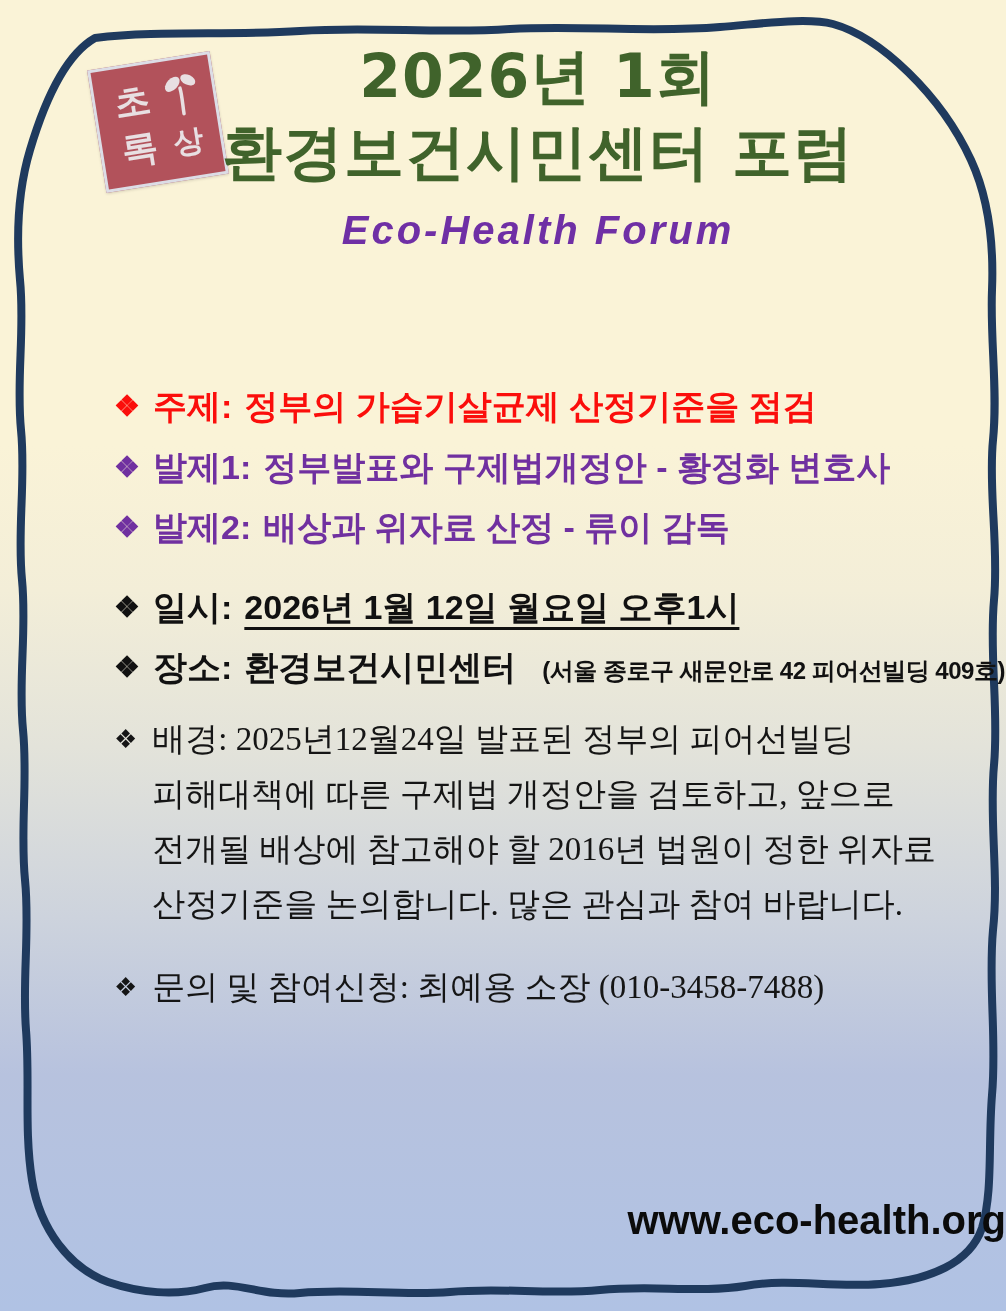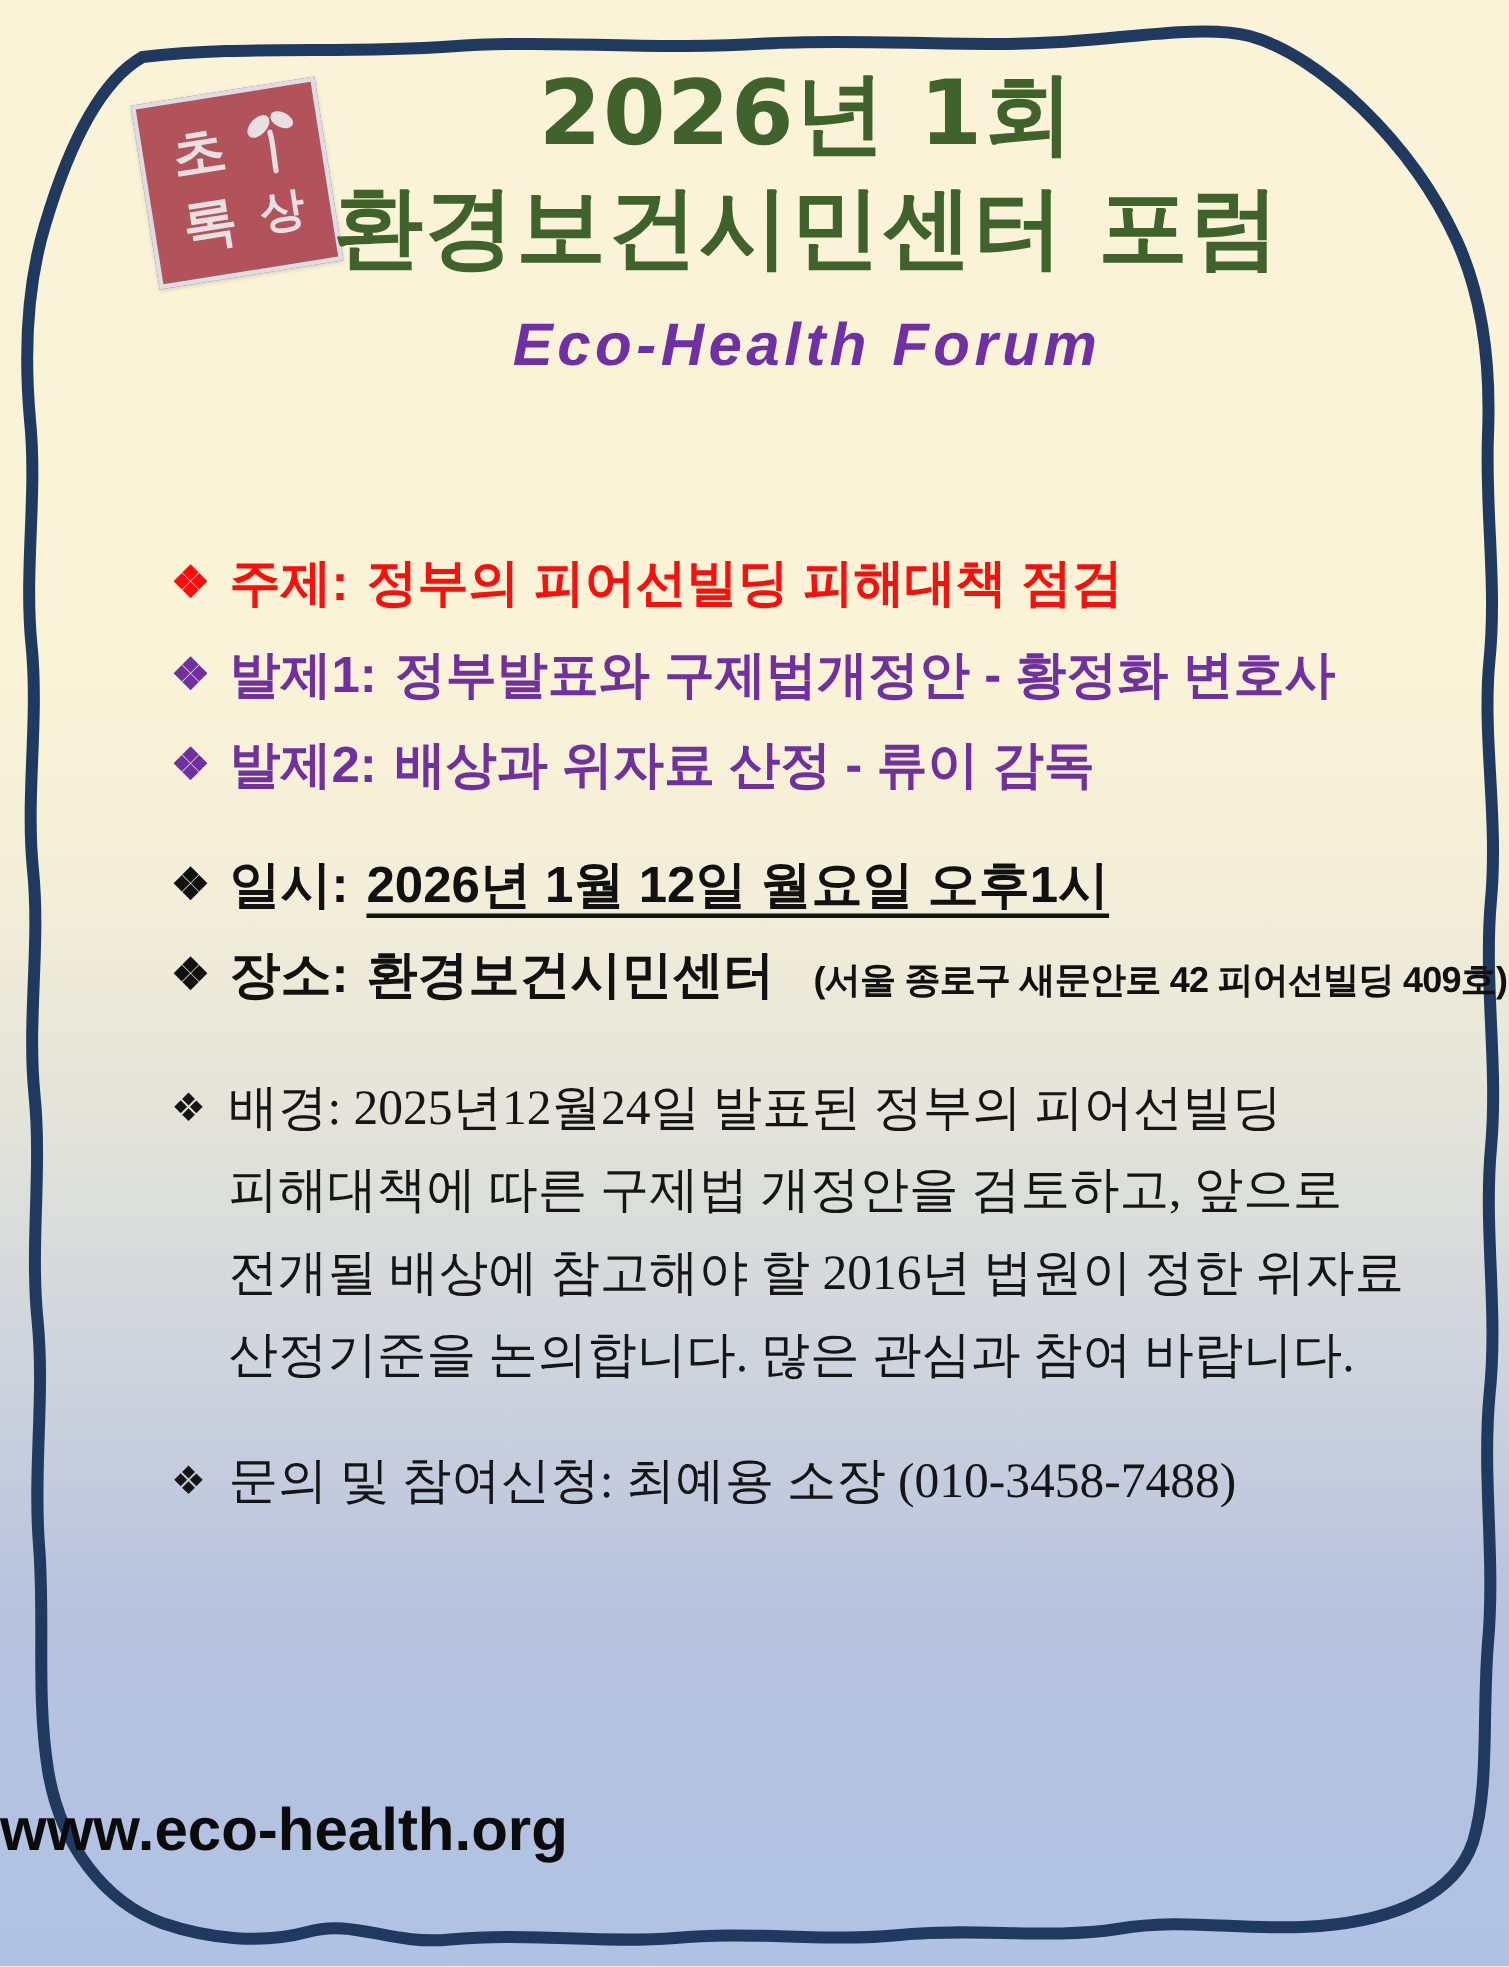--- a/index.html
+++ b/index.html
@@ -74,41 +74,41 @@
     font-weight: bold;
     font-size: 34px;
     font-family: "Liberation Sans", sans-serif;
     white-space: nowrap;
   }
   .bullet { font-size: 29px; margin-right: 13px; position: relative; top: -2px; }
   .item.red    { color: #fb0e0b; }
   .item.purple { color: #7030a0; }
   .item.black  { color: #111111; }
 
-  .label { margin-right: 12px; }
+  .label { margin-right: 12px; margin-top: 18px; }
   .underlined {
     text-decoration: underline;
     text-decoration-thickness: 3px;
     text-underline-offset: 8px;
   }
   .venue-address { font-size: 24px; margin-left: 26px; letter-spacing: -0.5px; }
 
   .item.serif {
     font-family: "Liberation Serif", serif;
     font-weight: normal;
     font-size: 33px;
     color: #151515;
   }
   .item.serif .bullet { font-size: 26px; margin-right: 15px; }
   .bg-lines { display: block; white-space: nowrap; }
   .bg-line { display: block; line-height: 55px; }
 
   .website {
     position: absolute; left: 0; right: 0; top: 1198px;
-    text-align: left;
+    text-align: right;
     color: #0b0b0b;
     font-weight: bold;
     font-size: 40px;
     font-family: "Liberation Sans", sans-serif;
   }
 </style>
 </head>
 <body>
 
 <div class="poster">
@@ -160,21 +160,21 @@
 
   <div class="header">
     <div class="title-line">2026년 1회</div>
     <div class="title-line">환경보건시민센터 포럼</div>
     <div class="subtitle">Eco-Health Forum</div>
   </div>
 
   <div class="item red" style="top:366px;">
     <span class="bullet">❖</span>
     <span class="label">주제:</span>
-    <span>정부의 피어선빌딩 피해대책 점검</span>
+    <span>정부의 가습기살균제 산정기준을 점검</span>
   </div>
 
   <div class="item purple" style="top:427px;">
     <span class="bullet">❖</span>
     <span class="label">발제1:</span>
     <span>정부발표와 구제법개정안 - 황정화 변호사</span>
   </div>
 
   <div class="item purple" style="top:487px;">
     <span class="bullet">❖</span>

